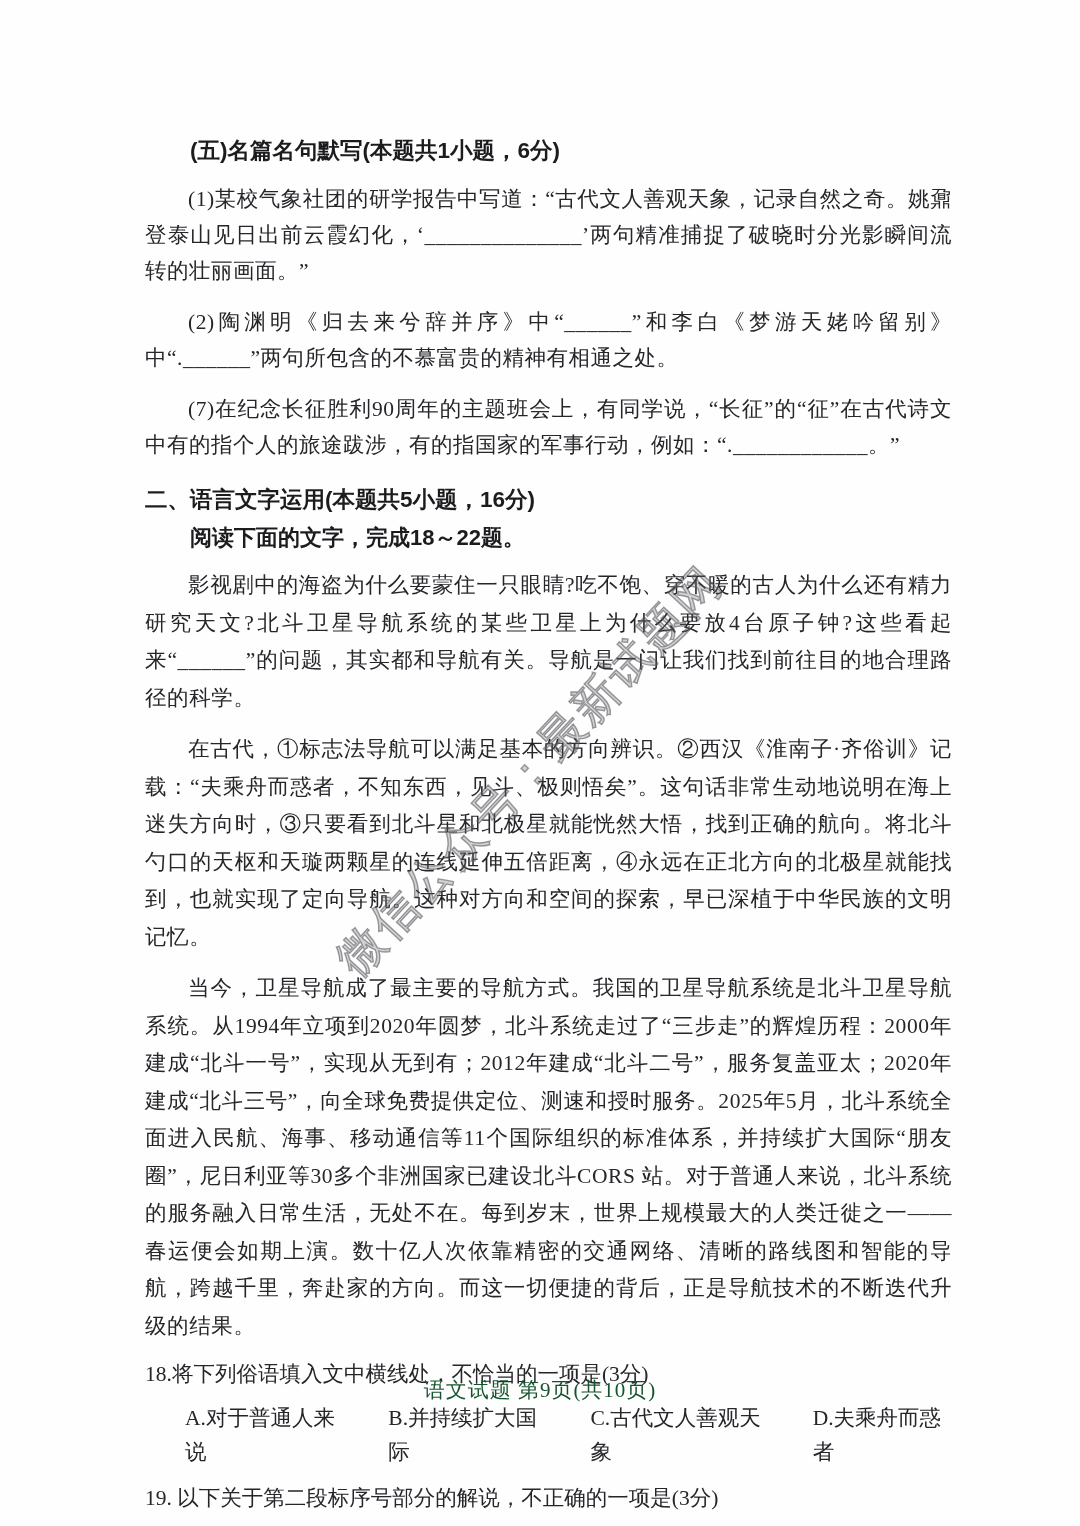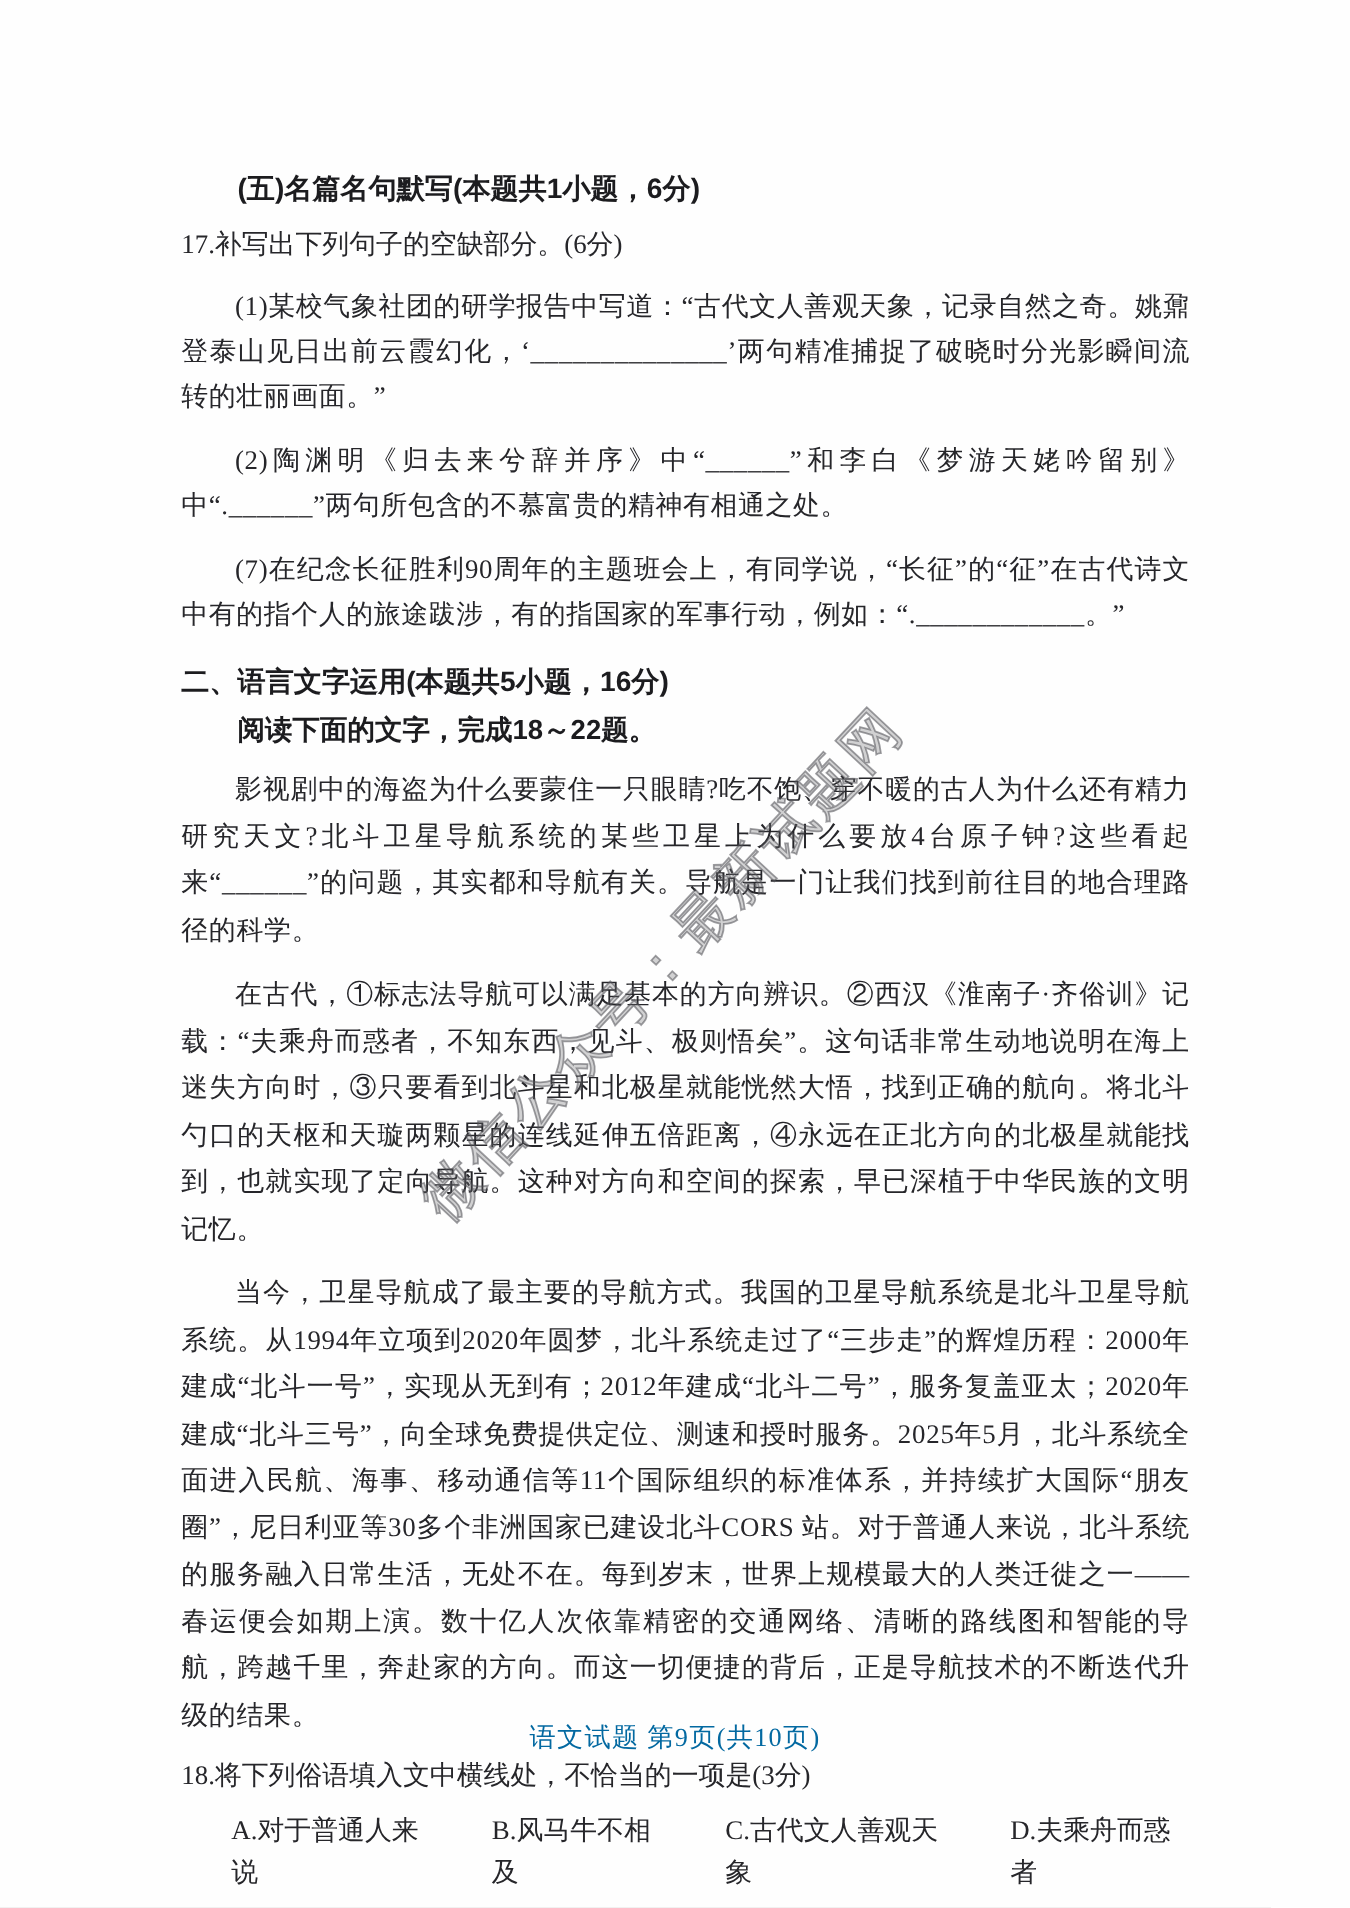--- a/index.html
+++ b/index.html
@@ -58,21 +58,21 @@
     padding-left:40px;
     margin-top:10px;
     font-size:21.5px;
     line-height:34px;
   }
   .footer{
     position:absolute;
     left:0; right:0; top:1376px;
     text-align:center;
     font-size:21px;
-    color:#0369a1;
+    color:#14532d;
     letter-spacing:1px;
   }
   .watermark{
     position:absolute;
     left:240px; top:740px;
     width:580px;
     text-align:center;
     transform:rotate(-47deg);
     font-family:"Liberation Sans","DejaVu Sans",sans-serif;
     font-size:46px;
@@ -88,39 +88,38 @@
 <body>
 
 <div class="page">
 
   <div class="watermark">微信公众号：最新试题网</div>
 
   <div class="content">
 
     <div class="h-black sec5-heading">(五)名篇名句默写(本题共1小题，6分)</div>
 
-    <div class="q-stem">17.补写出下列句子的空缺部分。(6分)</div>
 
     <div class="blank-item">(1)某校气象社团的研学报告中写道：“古代文人善观天象，记录自然之奇。姚鼐登泰山见日出前云霞幻化，‘______________’两句精准捕捉了破晓时分光影瞬间流转的壮丽画面。”</div>
     <div class="blank-item">(2)陶渊明《归去来兮辞并序》中“______”和李白《梦游天姥吟留别》中“.______”两句所包含的不慕富贵的精神有相通之处。</div>
     <div class="blank-item">(7)在纪念长征胜利90周年的主题班会上，有同学说，“长征”的“征”在古代诗文中有的指个人的旅途跋涉，有的指国家的军事行动，例如：“.____________。”</div>
 
     <div class="h-black sec2-heading">二、语言文字运用(本题共5小题，16分)</div>
     <div class="h-black instruction">阅读下面的文字，完成18～22题。</div>
 
     <div class="passage">
       <p>影视剧中的海盗为什么要蒙住一只眼睛?吃不饱、穿不暖的古人为什么还有精力研究天文?北斗卫星导航系统的某些卫星上为什么要放4台原子钟?这些看起来“______”的问题，其实都和导航有关。导航是一门让我们找到前往目的地合理路径的科学。</p>
       <p>在古代，①标志法导航可以满足基本的方向辨识。②西汉《淮南子·齐俗训》记载：“夫乘舟而惑者，不知东西，见斗、极则悟矣”。这句话非常生动地说明在海上迷失方向时，③只要看到北斗星和北极星就能恍然大悟，找到正确的航向。将北斗勺口的天枢和天璇两颗星的连线延伸五倍距离，④永远在正北方向的北极星就能找到，也就实现了定向导航。这种对方向和空间的探索，早已深植于中华民族的文明记忆。</p>
       <p>当今，卫星导航成了最主要的导航方式。我国的卫星导航系统是北斗卫星导航系统。从1994年立项到2020年圆梦，北斗系统走过了“三步走”的辉煌历程：2000年建成“北斗一号”，实现从无到有；2012年建成“北斗二号”，服务复盖亚太；2020年建成“北斗三号”，向全球免费提供定位、测速和授时服务。2025年5月，北斗系统全面进入民航、海事、移动通信等11个国际组织的标准体系，并持续扩大国际“朋友圈”，尼日利亚等30多个非洲国家已建设北斗CORS 站。对于普通人来说，北斗系统的服务融入日常生活，无处不在。每到岁末，世界上规模最大的人类迁徙之一——春运便会如期上演。数十亿人次依靠精密的交通网络、清晰的路线图和智能的导航，跨越千里，奔赴家的方向。而这一切便捷的背后，正是导航技术的不断迭代升级的结果。</p>
     </div>
 
     <div class="q-stem">18.将下列俗语填入文中横线处，不恰当的一项是(3分)</div>
     <div class="q18-options">
       <span>A.对于普通人来说</span>
-      <span>B.风马牛不相及</span>
+      <span>B.并持续扩大国际</span>
       <span>C.古代文人善观天象</span>
       <span>D.夫乘舟而惑者</span>
     </div>
 
     <div class="q-stem">19. 以下关于第二段标序号部分的解说，不正确的一项是(3分)</div>
 
   </div>
 
   <div class="footer">语文试题 第9页(共10页)</div>
 

